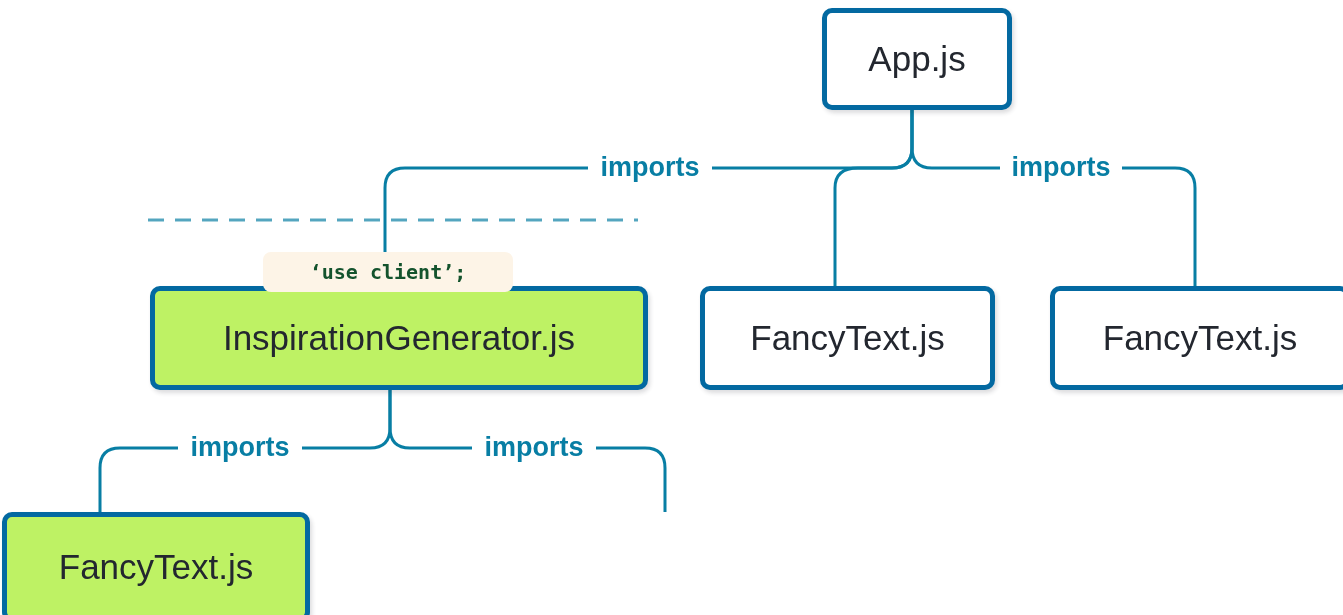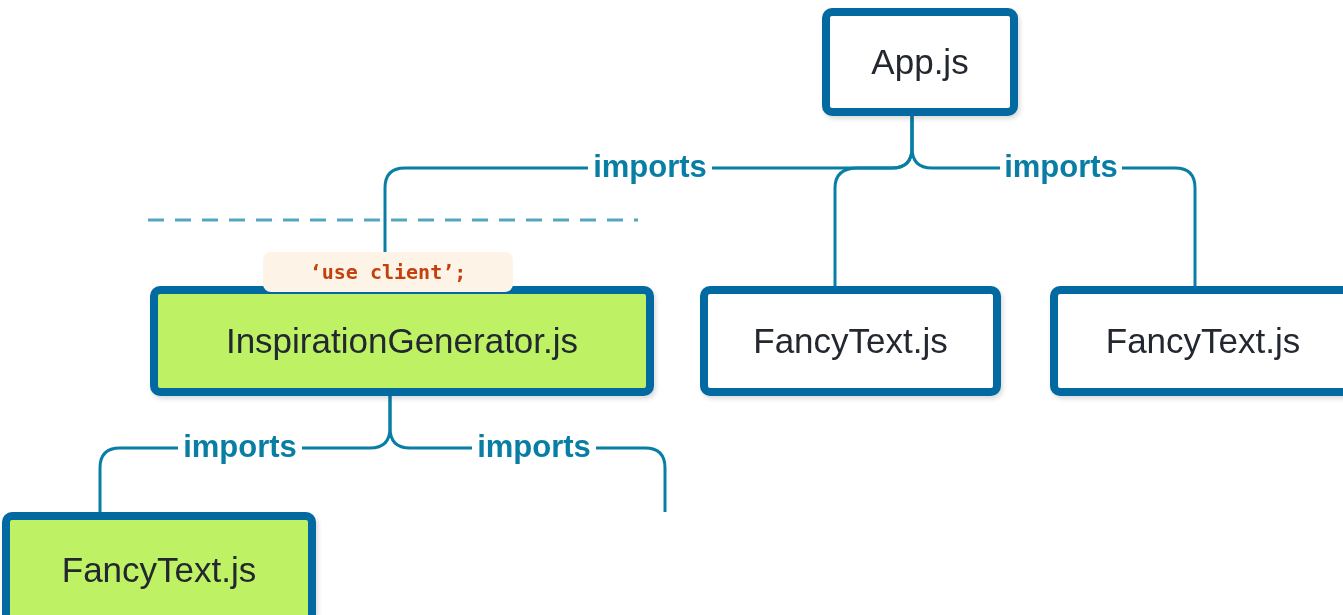--- a/index.html
+++ b/index.html
@@ -17,21 +17,21 @@
     stroke: #2a8fb0;
     stroke-width: 3;
     stroke-dasharray: 16 11;
     opacity: 0.8;
   }
   .node {
     position: absolute;
     display: flex;
     align-items: center;
     justify-content: center;
-    border: 8px solid #0369a1;
+    border: 5px solid #0369a1;
     border-radius: 10px;
     font-size: 35px;
     font-weight: 500;
     color: #23272f;
     box-shadow: 2px 3px 4px rgba(35,39,47,0.16);
     z-index: 1;
     white-space: nowrap;
   }
   .server { background: #ffffff; }
   .client { background: #bef264; }
@@ -42,31 +42,31 @@
     width: 250px;
     height: 40px;
     display: flex;
     align-items: center;
     justify-content: center;
     background: #fdf4e7;
     border-radius: 8px;
     font-family: "DejaVu Sans Mono", monospace;
     font-size: 20px;
     font-weight: 700;
-    color: #c2410c;
+    color: #14532d;
     z-index: 2;
     white-space: nowrap;
     text-align: right;
   }
   .imports-label {
     position: absolute;
     transform: translate(-50%, -50%);
     color: #087ea4;
     font-weight: 700;
-    font-size: 31px;
+    font-size: 27px;
     z-index: 3;
     white-space: nowrap;
   }
 </style>
 </head>
 <body>
 
 <div class="canvas">
 
   <svg class="wires" width="1343" height="615" viewBox="0 0 1343 615">

